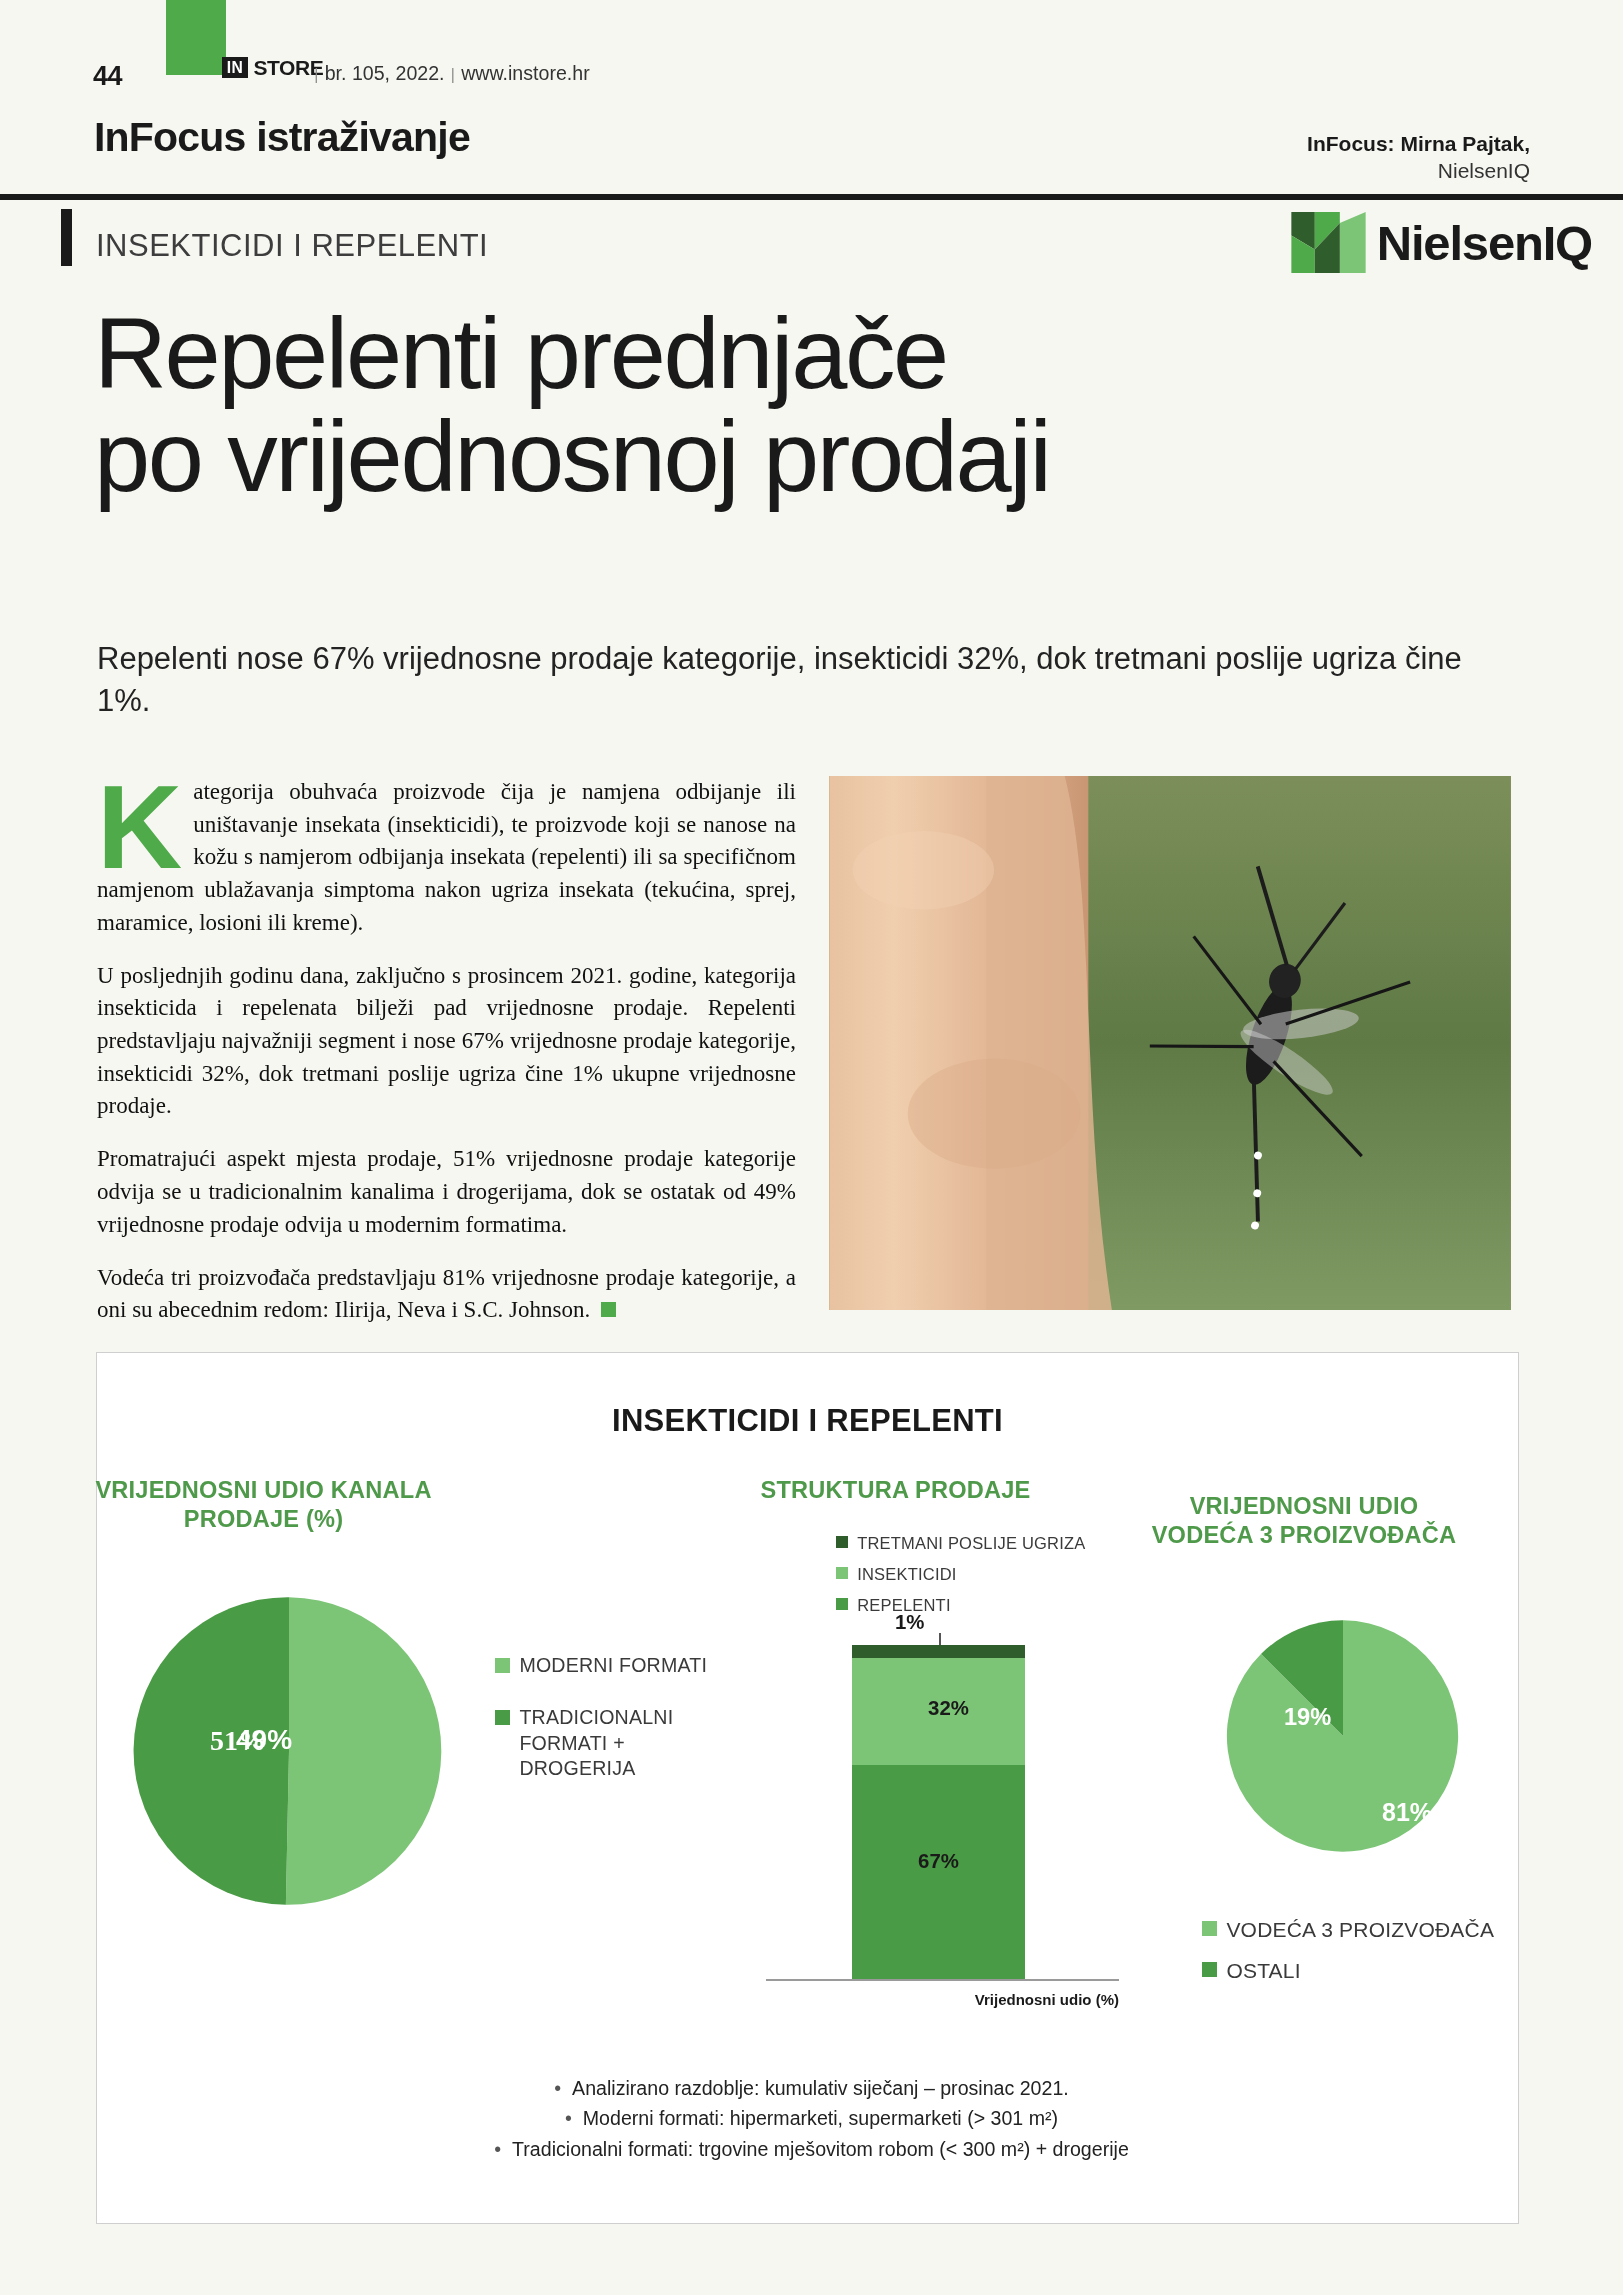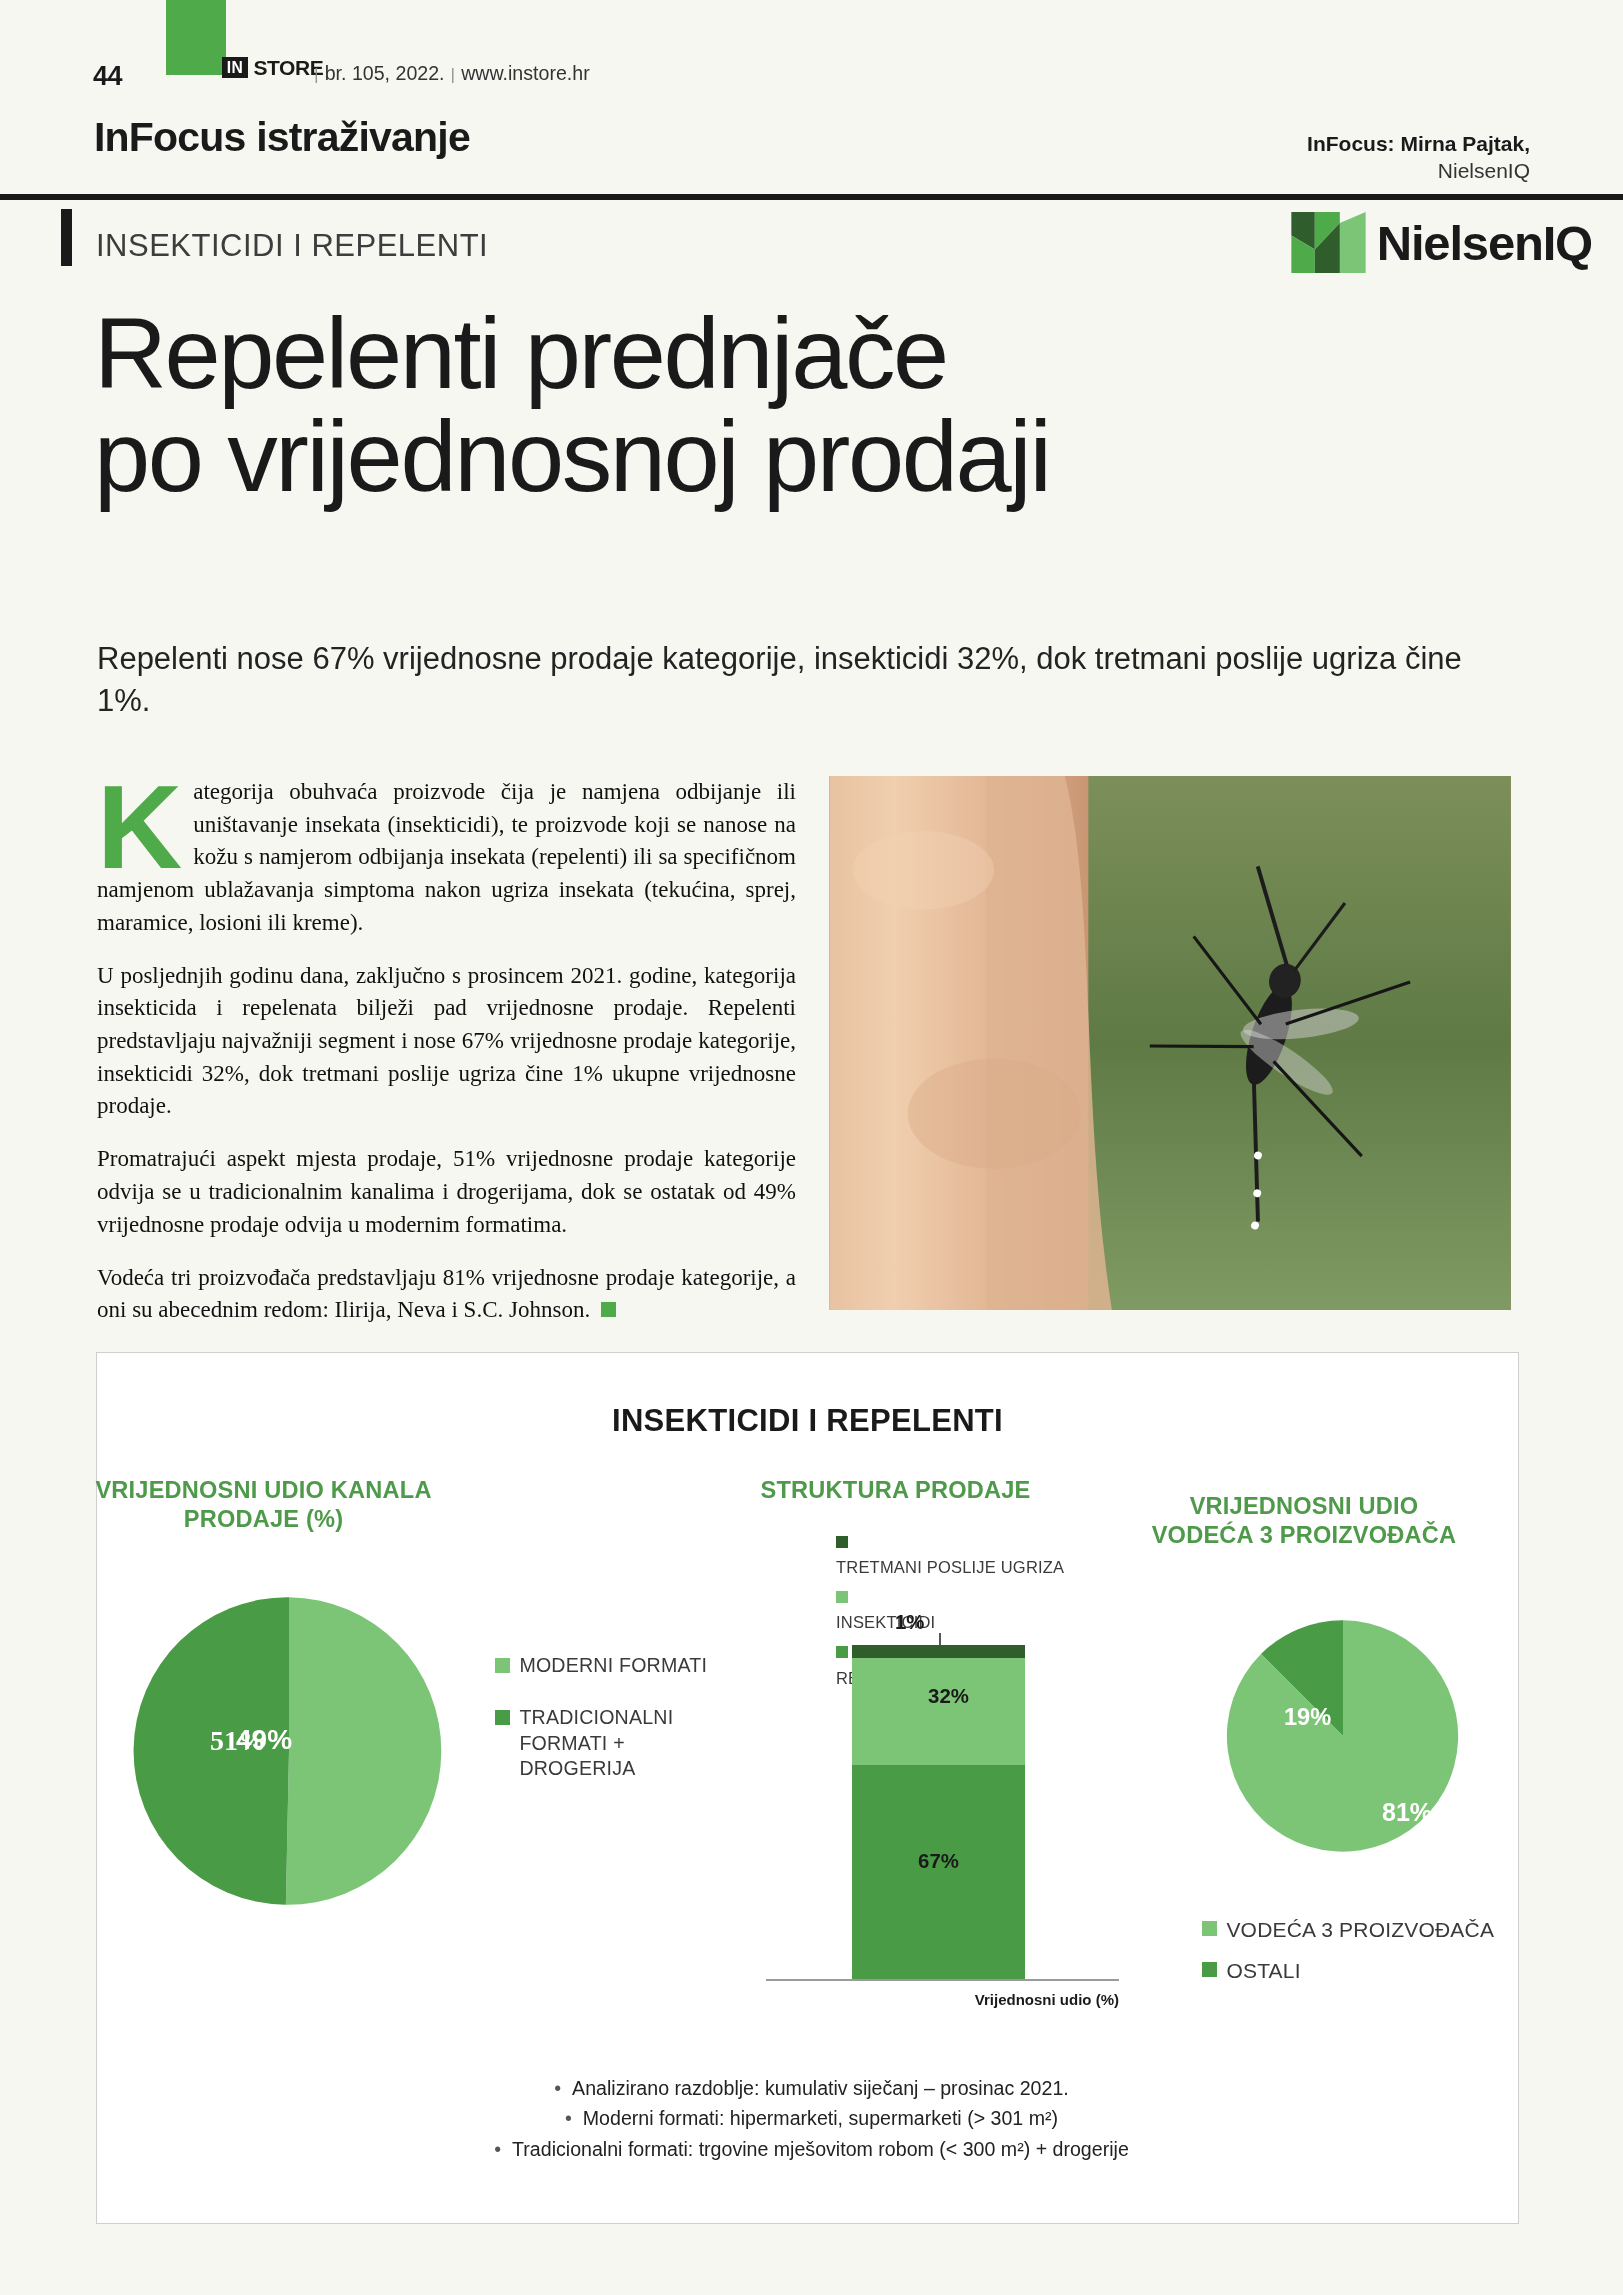--- a/index.html
+++ b/index.html
@@ -223,21 +223,21 @@
 
   
   .bar-title { left: 711px; top: 1476px; width: 369px; }
   .bar-legend {
     position: absolute;
     left: 836px; top: 1533px;
     font-size: 16.5px;
     color: #3a3a3a;
     letter-spacing: 0.2px;
   }
-  .bar-legend .legend-row { margin-bottom: 9.4px; flex-direction: column; }
+  .bar-legend .legend-row { margin-bottom: 9.4px; }
   .bar-legend .legend-swatch { width: 11.8px; height: 11.8px; margin-top: 3.1px; }
 
   .bar-wrap {
     position: absolute;
     left: 852px; top: 1645px;
     width: 173px; height: 334px;
   }
   .bar-seg { width: 100%; position: relative; }
   .bar-seg span {
     position: absolute;
@@ -437,21 +437,21 @@
   <div class="legend-row">
     <span class="legend-swatch" style="background:#4a9b45"></span>
     <span class="legend-label">REPELENTI</span>
   </div>
 </div>
 <div class="bar-top-label">1%</div>
 <div class="bar-leader"></div>
 <div class="bar-wrap">
   <div class="bar-seg" style="height:4%; background:#2f5d2c;"></div>
   <div class="bar-seg" style="height:32%; background:#7cc576;">
-    <span style="top:27px;padding-left:20px;">32%</span>
+    <span style="top:39px;padding-left:20px;">32%</span>
   </div>
   <div class="bar-seg" style="height:64%; background:#4a9b45;">
     <span style="top:85px;">67%</span>
   </div>
 </div>
 <div class="bar-axis"></div>
 <div class="bar-axis-label">Vrijednosni udio (%)</div>
 
 <div class="panel-title pie2-title">
   <span>VRIJEDNOSNI UDIO VODEĆA 3 PROIZVOĐAČA</span>

